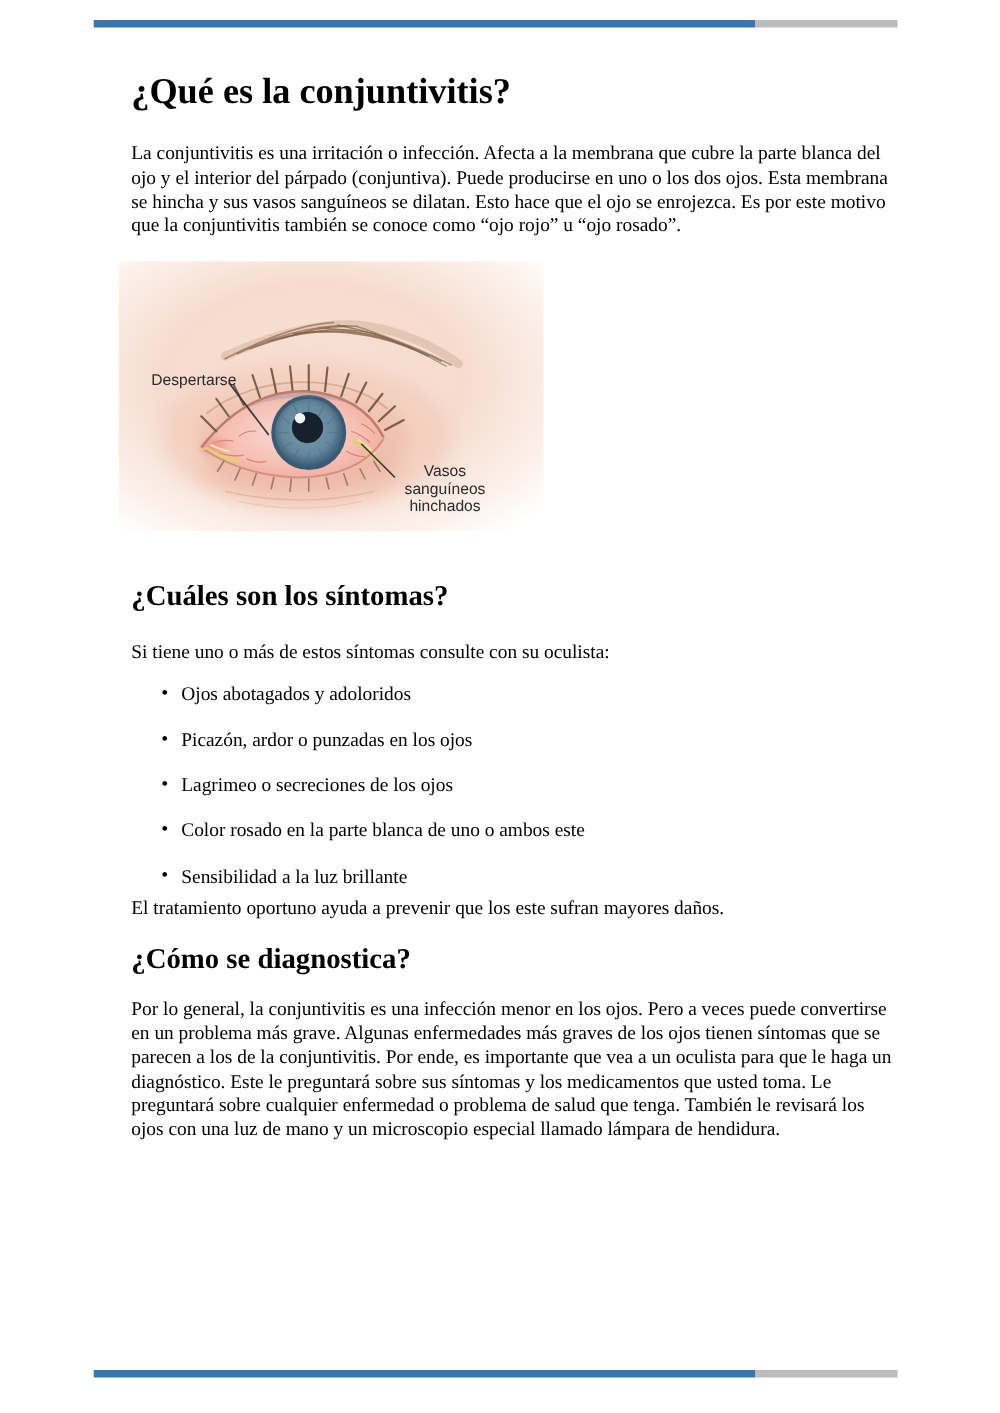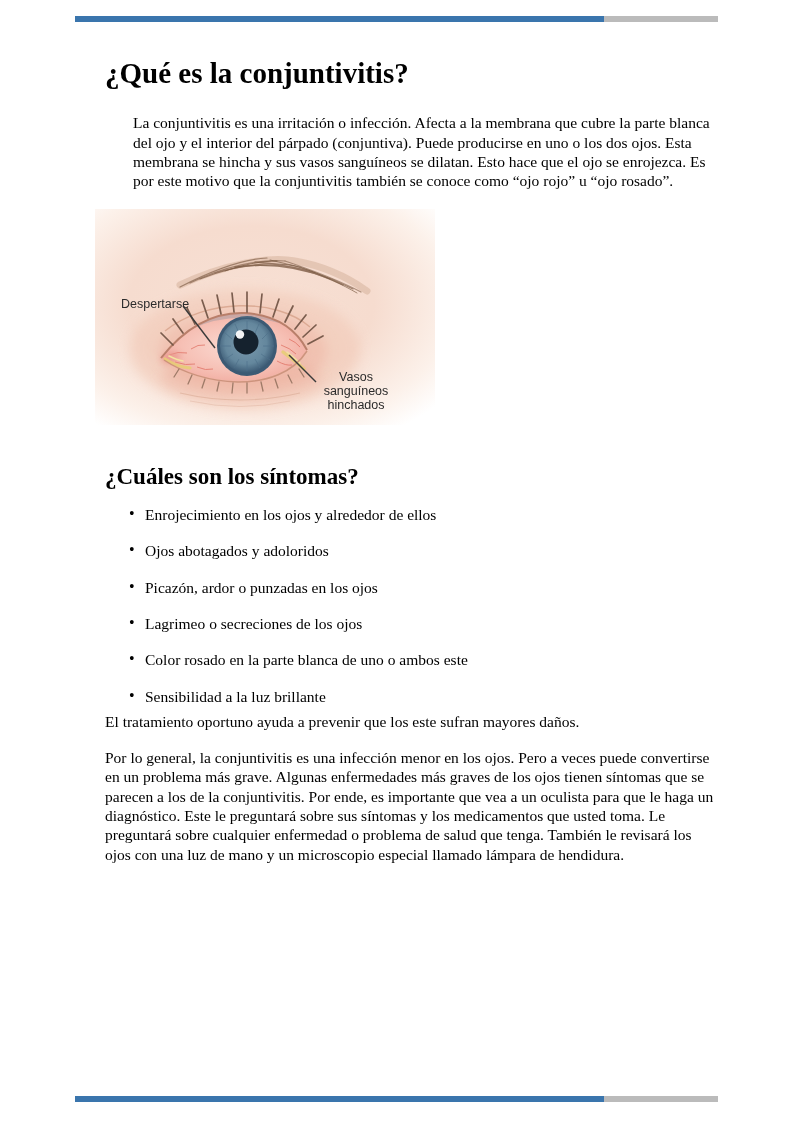--- a/index.html
+++ b/index.html
@@ -36,21 +36,21 @@
     margin:39px 0 0 0;
     font-family:"Liberation Serif", serif;
     font-weight:bold;
     font-size:23px;line-height:1.15;
   }
   h2.h2-diagnosis{margin-top:18px;}
   .body-text{
     margin:0;
     font-size:15.5px;line-height:19.3px;
   }
-  .intro{margin-top:24px;margin-left:28px;}
+  .intro{margin-top:24px;}
   .lead{margin-top:22px;}
   .note{margin-top:6px;}
   .diagnosis-body{margin-top:17px;}
 
   
   .eye-figure{
     position:relative;
     margin:18px 0 0 -10px;
     width:340px;height:216px;
     padding:0;
@@ -240,32 +240,33 @@
 
         <path d="M 88,97 L 120,139" stroke="#3a3a3a" stroke-width="1.4" fill="none"></path>
         <path d="M 194,146 L 221,173" stroke="#3a3a3a" stroke-width="1.4" fill="none"></path>
       </svg>
       <span class="fig-label label-conjunctiva">Despertarse</span>
       <span class="fig-label label-vessels">Vasos sanguíneos hinchados</span>
     </figure>
 
     <h2>¿Cuáles son los síntomas?</h2>
 
+    <p class="body-text lead">Si tiene uno o más de estos síntomas consulte con su oculista:</p>
 
     <ul class="symptom-list">
-      <li>Enrojecimiento en los ojos y alrededor de ellos</li>
       <li>Ojos abotagados y adoloridos</li>
       <li>Picazón, ardor o punzadas en los ojos</li>
       <li>Lagrimeo o secreciones de los ojos</li>
       <li>Color rosado en la parte blanca de uno o ambos este</li>
       <li>Sensibilidad a la luz brillante</li>
     </ul>
 
     <p class="body-text note">El tratamiento oportuno ayuda a prevenir que los este sufran mayores daños.</p>
 
+    <h2 class="h2-diagnosis">¿Cómo se diagnostica?</h2>
 
     <p class="body-text diagnosis-body">Por lo general, la conjuntivitis es una infección menor en los ojos. Pero a veces puede convertirse en un problema más grave. Algunas enfermedades más graves de los ojos tienen síntomas que se parecen a los de la conjuntivitis. Por ende, es importante que vea a un oculista para que le haga un diagnóstico. Este le preguntará sobre sus síntomas y los medicamentos que usted toma. Le preguntará sobre cualquier enfermedad o problema de salud que tenga. También le revisará los ojos con una luz de mano y un microscopio especial llamado lámpara de hendidura.</p>
 
   </div>
 
   <footer>
     <div class="rule rule-bottom">
       <span class="seg-blue"></span>
       <span class="seg-gray"></span>
     </div>

